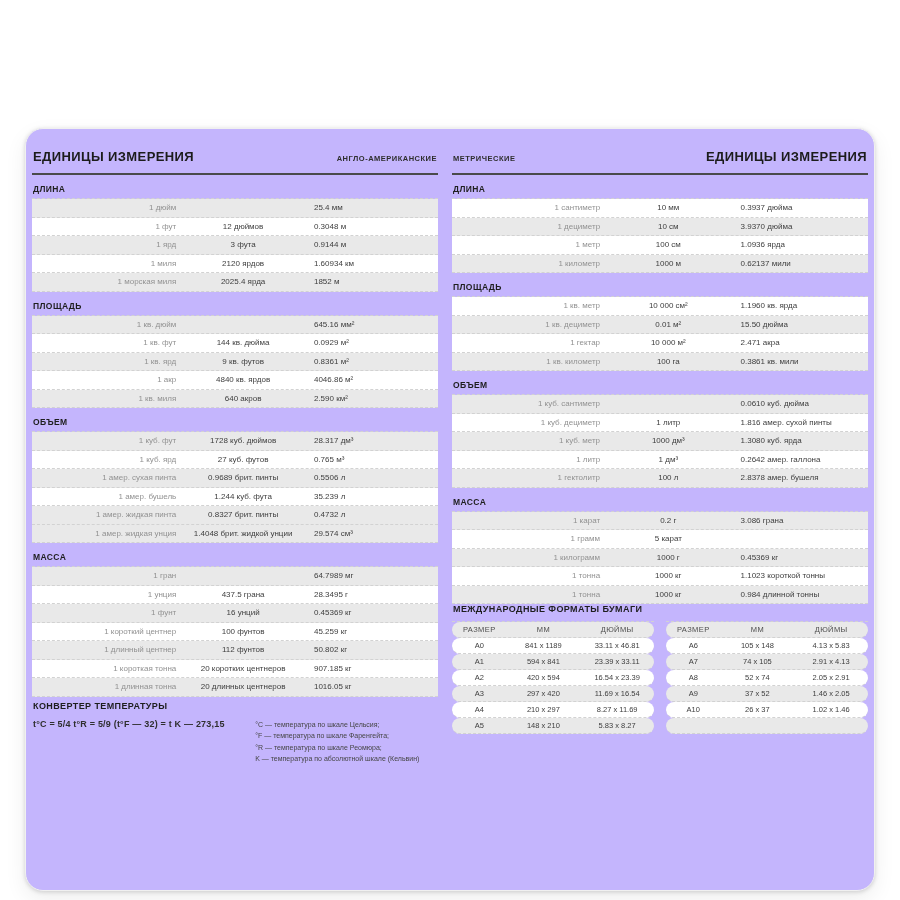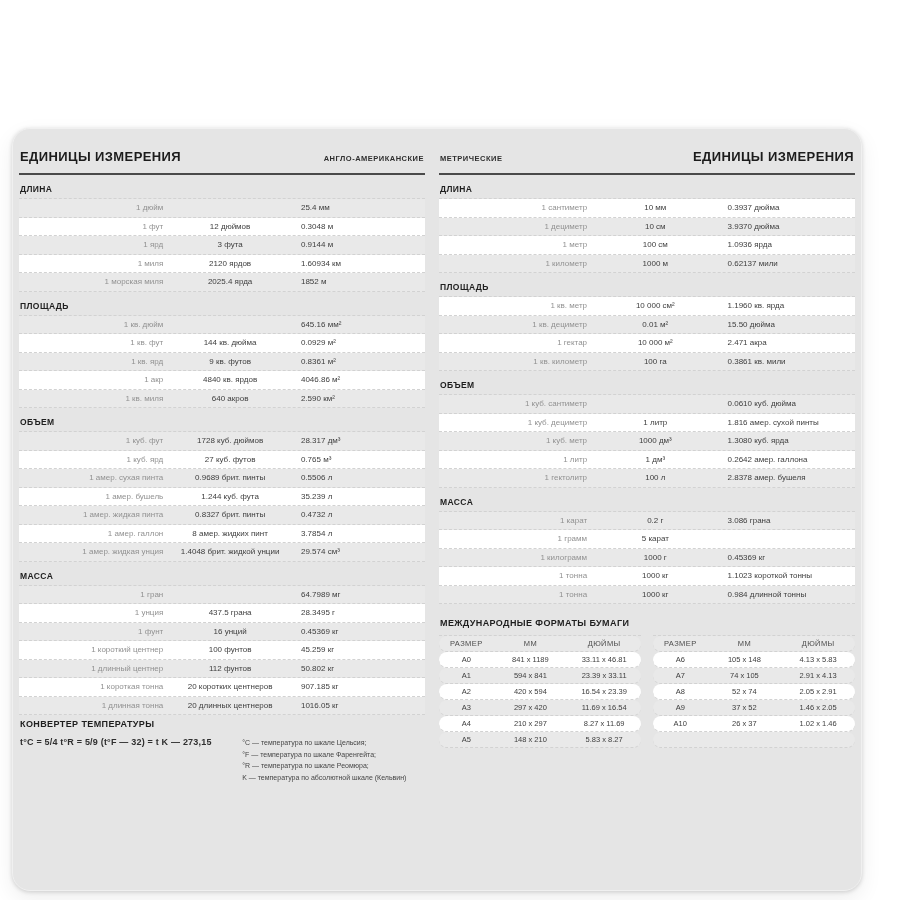--- a/index.html
+++ b/index.html
@@ -1,19 +1,19 @@
 <!DOCTYPE html>
 <html><head>
 <meta charset="utf-8">
 <style>
   * { margin:0; padding:0; box-sizing:border-box; }
   html,body { width:900px; height:900px; background:#ffffff; font-family:"Liberation Sans","DejaVu Sans",sans-serif; }
   .sheet {
-    position:absolute; left:12px; top:128px; width:850px; height:763px;
-    background:#e5e5e5; border-radius:18px;
+    position:absolute; left:25px; top:128px; width:850px; height:763px;
+    background:#c4b5fd; border-radius:18px;
     box-shadow:0 1px 4px rgba(0,0,0,.16), 0 8px 22px rgba(0,0,0,.07);
     border:1px solid #f0f0f0;
     padding:14px 6px 0 6px;
   }
   .cols { display:flex; gap:14px; }
   .col { flex:0 0 406px; }
   .col.right { flex:1 1 auto; }
 
   .hdr { display:flex; align-items:baseline; justify-content:space-between;
          border-bottom:2px solid #4a4a4a; padding:6px 1px 9px 1px; }
@@ -31,21 +31,21 @@
   .utable .c0 { flex:0 0 38%; text-align:right; padding-right:10px; color:#919191; }
   .utable .c1 { flex:0 0 28%; text-align:center; color:#3d3d3d; }
   .utable .c2 { flex:1; text-align:left; padding-left:14px; color:#3d3d3d; }
 
   .temp { margin-top:4px; padding:0 1px; }
   .temp-title { font-size:9px; font-weight:bold; color:#1e1e1e; letter-spacing:.4px; margin-bottom:8px; }
   .temp-body { display:flex; }
   .temp-formula { flex:0 0 55%; font-size:9px; font-weight:bold; color:#2f2f2f; letter-spacing:.2px; }
   .temp-notes { flex:1; font-size:7px; color:#454545; line-height:1.65; }
 
-  .paper { margin-top:14px; }
+  .paper { }
   .paper-title { font-size:9px; font-weight:bold; color:#1e1e1e; letter-spacing:.4px; margin:0 1px 7px 1px; }
   .paper-tables { display:flex; gap:12px; }
   .ptable { flex:1 1 50%; border-top:1px dashed #d2d2d2; }
   .ptable .trow { height:16px; font-size:7.5px; color:#3d3d3d;border-radius:8px; }
   .ptable .thead { background:#e9e9e9; color:#4c4c4c; letter-spacing:.4px; }
   .ptable .c { flex:1; text-align:center; }
   .ptable .c:first-child, .ptable .thead .c:first-child { flex:0 0 27%; }
 </style>
 </head>
 <body>
@@ -142,25 +142,20 @@
             <div class="trow plain">
               <div class="c c0">1 амер. бушель</div>
               <div class="c c1">1.244 куб. фута</div>
               <div class="c c2">35.239 л</div>
             </div>
             <div class="trow shade">
               <div class="c c0">1 амер. жидкая пинта</div>
               <div class="c c1">0.8327 брит. пинты</div>
               <div class="c c2">0.4732 л</div>
             </div>
-            <div class="trow plain">
-              <div class="c c0">1 амер. галлон</div>
-              <div class="c c1">8 амер. жидких пинт</div>
-              <div class="c c2">3.7854 л</div>
-            </div>
             <div class="trow shade">
               <div class="c c0">1 амер. жидкая унция</div>
               <div class="c c1">1.4048 брит. жидкой унции</div>
               <div class="c c2">29.574 см³</div>
             </div>
           </div>
       </div>
 
       <div class="section">
         <div class="sec-title">МАССА</div>

